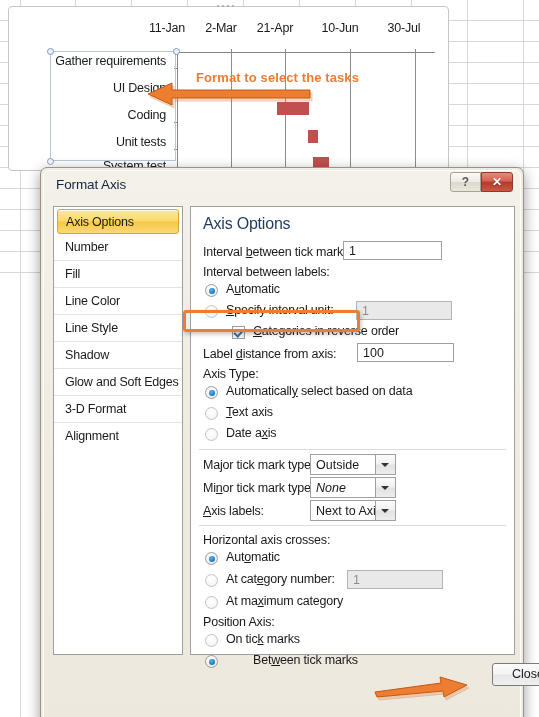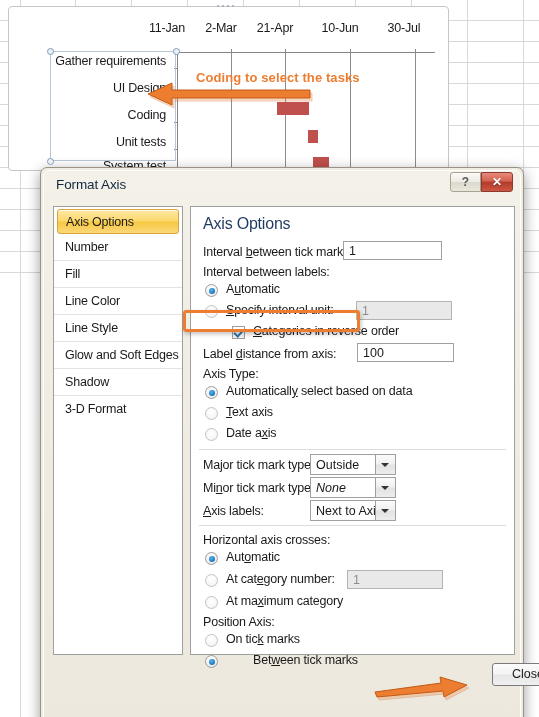--- a/index.html
+++ b/index.html
@@ -385,21 +385,21 @@
       <div class="gbar" style="left:130px; top:77px; width:10px; height:13px;"></div>
       <div class="gbar" style="left:135px; top:104px; width:16px; height:13px;"></div>
     </div>
 
     <div class="handle" style="left:38px; top:41px;"></div>
     <div class="handle" style="left:164px; top:41px;"></div>
     <div class="handle" style="left:38px; top:151px;"></div>
 
     <div style="position:absolute; left:41px; top:44px; width:126px; height:110px; border:1px solid #b9c6d4; box-sizing:border-box;"></div>
 
-    <div class="callout-text" style="left:187px; top:63px;">Coding to select the tasks</div>
+    <div class="callout-text" style="left:187px; top:63px;">Format to select the tasks</div>
   </div>
 
   <svg class="arrow-svg" style="left:140px; top:82px; width:170px; height:26px;" viewBox="0 0 170 26">
     <g>
       <path d="M 170 8 L 32 8 L 32 1 L 8 12 L 32 23 L 32 16 L 170 16 Z" fill="#ED7D31" stroke="#C35A14" stroke-width="1" transform="translate(2,3)" opacity="0.3"></path>
       <path d="M 170 8 L 32 8 L 32 1 L 8 12 L 32 23 L 32 16 L 170 16 Z" fill="#ED7D31" stroke="#C35A14" stroke-width="1"></path>
     </g>
   </svg>
 
   <div id="dialog">
@@ -410,23 +410,24 @@
         <div id="btn-help">?</div>
         <div id="btn-close-x">✕</div>
       </div>
 
       <div id="nav">
         <div class="nav-item sel">Axis Options</div>
         <div class="nav-item">Number</div>
         <div class="nav-item">Fill</div>
         <div class="nav-item">Line Color</div>
         <div class="nav-item">Line Style</div>
+        <div class="nav-item">Shadow</div>
         <div class="nav-item">Glow and Soft Edges</div>
-        <div class="nav-item">Shadow</div>
         <div class="nav-item">3-D Format</div>
+        <div class="nav-item">Alignment</div>
       </div>
 
       <div id="pane">
 
         <div id="pane-head">Axis Options</div>
 
         <div class="row" style="top:38px;">Interval <span class="u">b</span>etween tick marks:</div>
         <div class="tbox" style="left:152px; top:34px; width:99px;">1</div>
 
         <div class="row" style="top:58px;">Interval between labels:</div>

